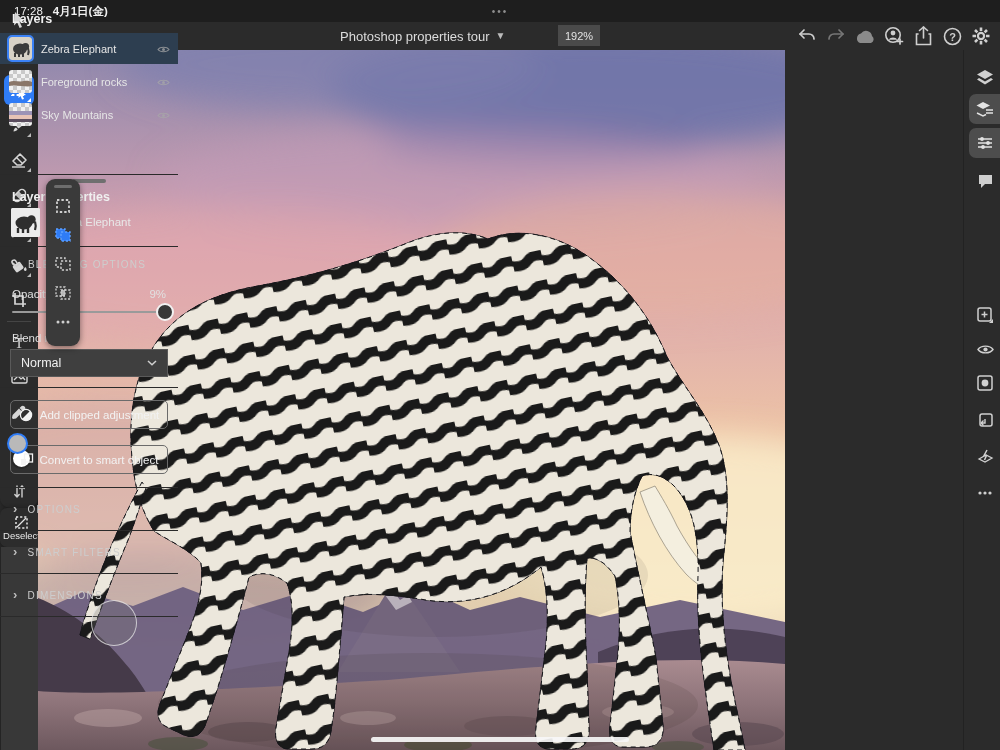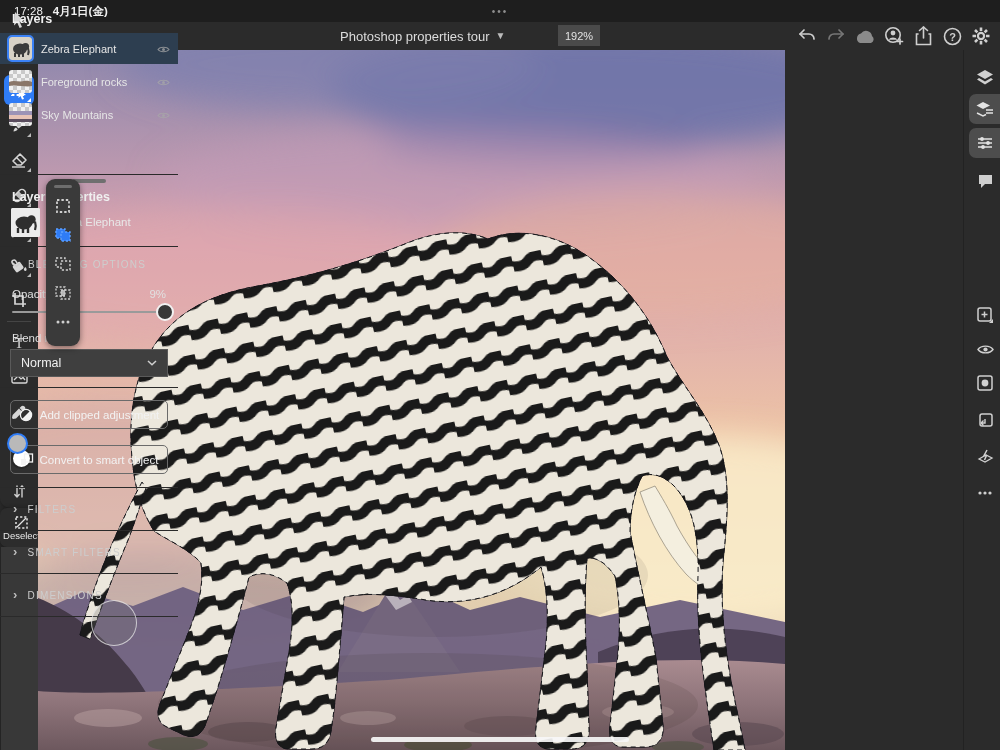--- a/index.html
+++ b/index.html
@@ -541,21 +541,21 @@
       <svg width="13" height="13" viewBox="0 0 13 13">
           <rect x="4.5" y="1" width="8" height="8" stroke="#f2f2f2" stroke-width="1.3" fill="none"></rect>
           <rect x="1" y="6" width="5" height="6" fill="#f2f2f2"></rect>
         </svg>
       <span>Convert to smart object</span>
     </div>
 
     <div class="pdiv" style="top:487px"></div>
     <div class="sec" style="top:488px">
       <span class="ch">›</span>
-      <span>FILTERS</span>
+      <span>OPTIONS</span>
     </div>
     <div class="pdiv" style="top:530px"></div>
     <div class="sec" style="top:531px">
       <span class="ch">›</span>
       <span>SMART FILTERS</span>
     </div>
     <div class="pdiv" style="top:573px"></div>
     <div class="sec" style="top:574px">
       <span class="ch">›</span>
       <span>DIMENSIONS</span>

